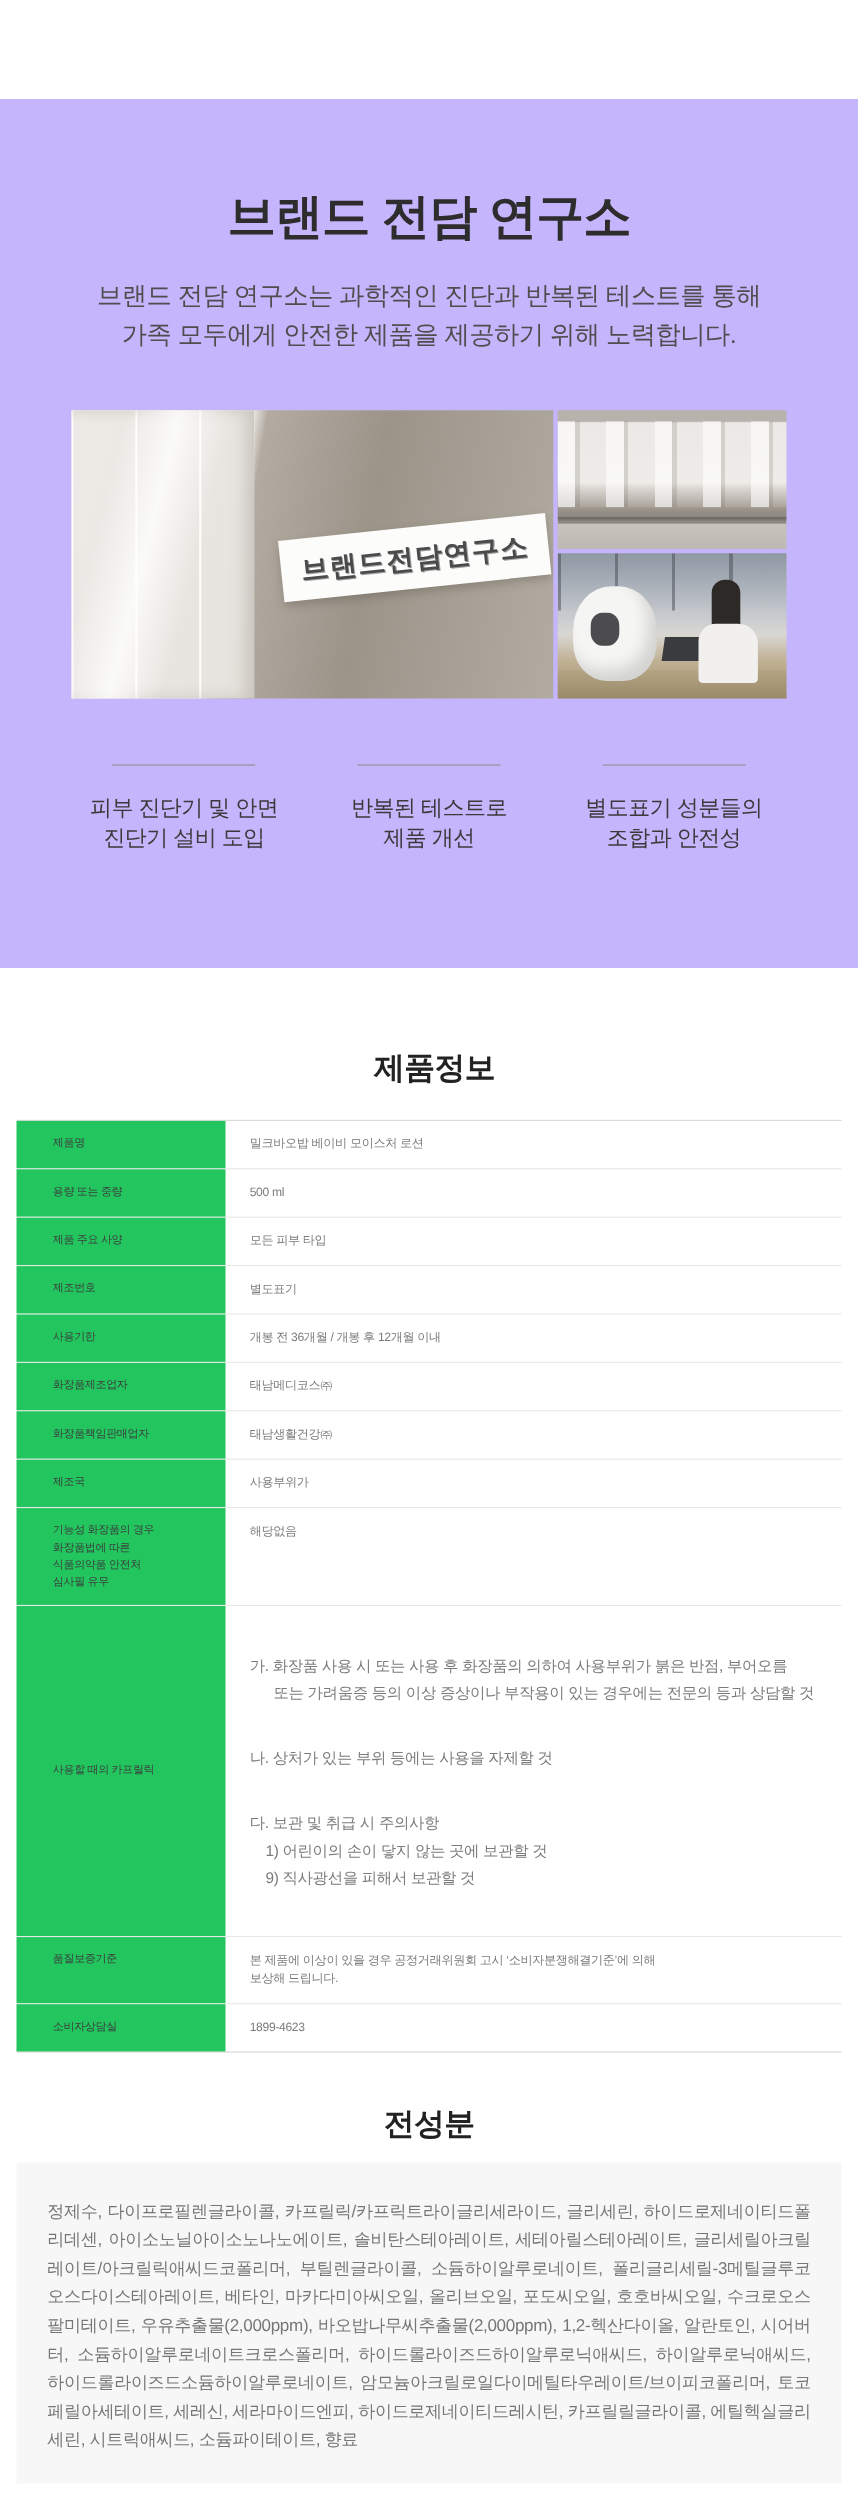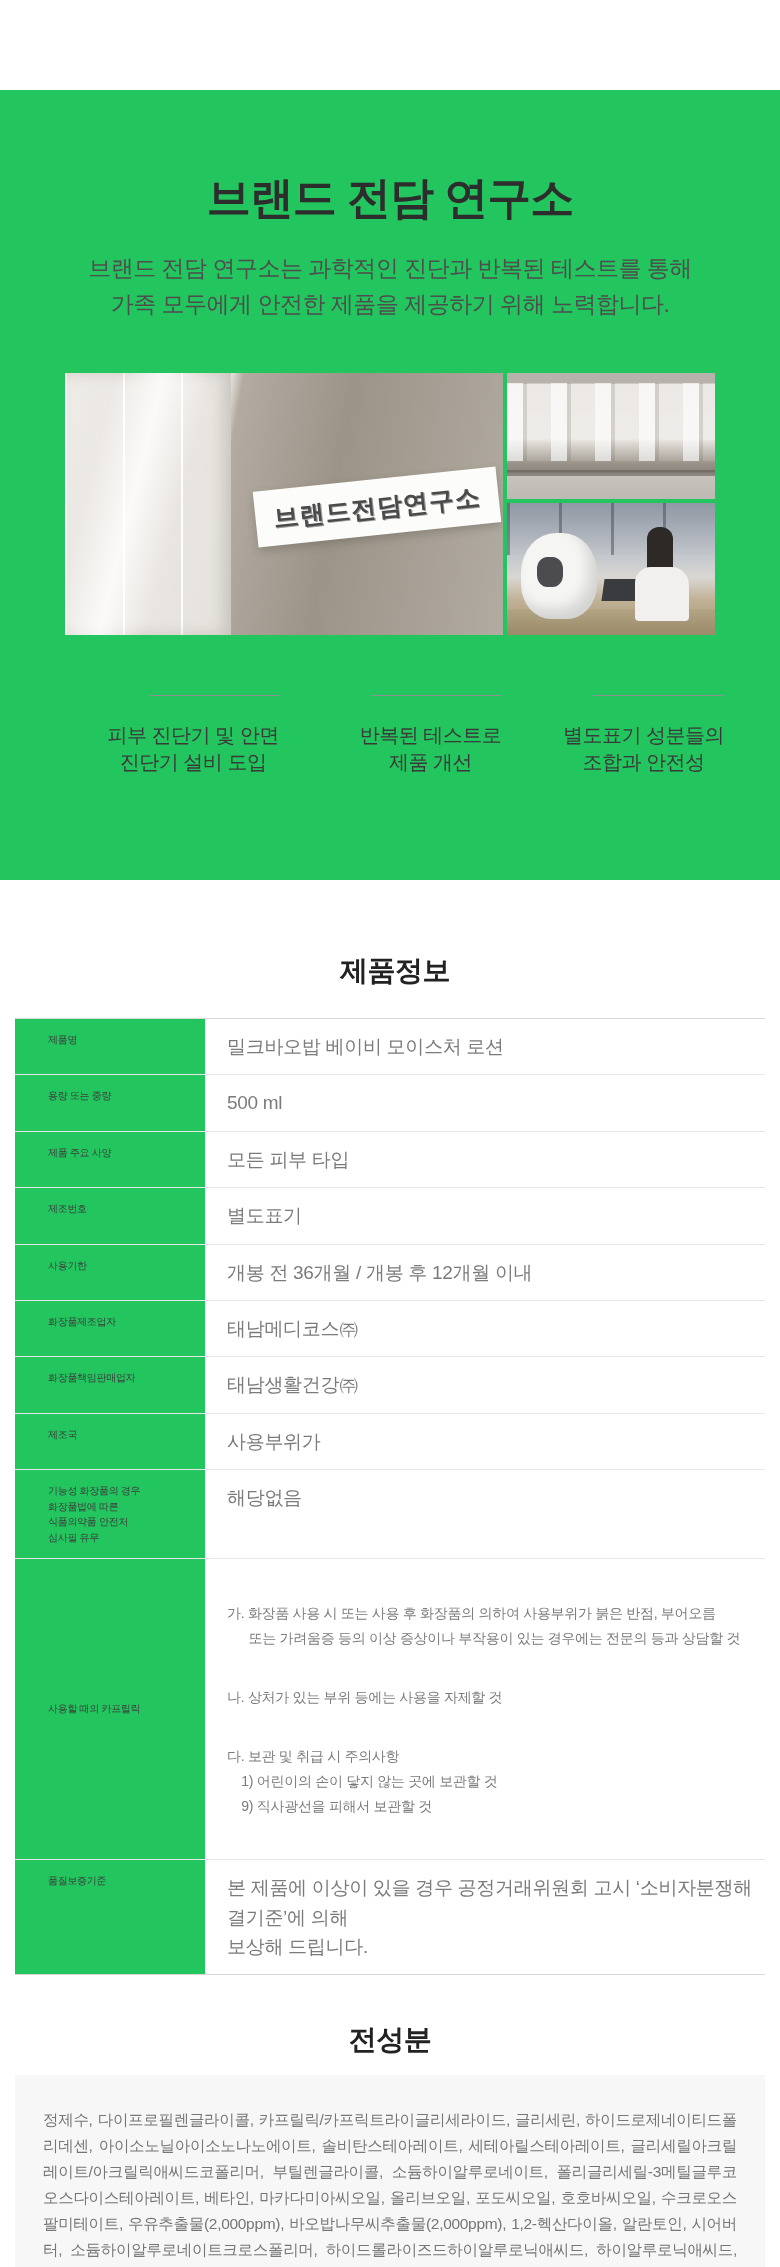--- a/index.html
+++ b/index.html
@@ -1,20 +1,20 @@
 <!DOCTYPE html>
 <html><head>
 <meta charset="utf-8">
 <style>
   html,body{margin:0;padding:0;background:#ffffff;}
   body{width:780px;font-family:"Liberation Sans","DejaVu Sans",sans-serif;-webkit-font-smoothing:antialiased;}
   .page{width:780px;overflow:hidden;background:#fff;}
 
   
-  .hero{margin-top:90px;background:#22c55e;padding:80px 0 104px 0;}
+  .hero{margin-top:90px;background:#c4b5fd;padding:80px 0 104px 0;}
   .hero-title{margin:0;text-align:center;font-size:44px;line-height:1.25;font-weight:700;color:#2d2d2d;letter-spacing:-1px;}
   .hero-sub{margin:26px 0 0 0;text-align:center;font-size:23px;line-height:1.56;color:#4e4e4e;letter-spacing:-0.5px;}
 
   .collage{margin:50px auto 0 auto;width:650px;height:262px;display:flex;gap:4px;}
   .collage .left-img{position:relative;width:438px;height:262px;overflow:hidden;flex:none;
      background:linear-gradient(100deg,#f6f4f1 0%,#edebe7 34%,#b3aba1 37%,#9c9489 60%,#b2aba1 100%);}
   .left-img .glass{position:absolute;left:0;top:0;bottom:0;width:38%;
      background:
        repeating-linear-gradient(90deg,rgba(255,255,255,0.95) 0 2px,rgba(226,223,217,0.55) 2px 58px),
        linear-gradient(105deg,#fbfaf8 0%,#e9e6e1 100%);
@@ -40,34 +40,34 @@
                 linear-gradient(180deg,rgba(140,150,165,0.55),rgba(190,196,204,0.2));}
   .right-bottom .machine{position:absolute;left:14px;bottom:16px;width:76px;height:86px;background:#f5f5f4;
      border-radius:46% 46% 40% 40%;box-shadow:inset -8px -10px 14px rgba(0,0,0,0.14);}
   .right-bottom .machine-screen{position:absolute;left:30px;bottom:48px;width:26px;height:30px;background:#4c4c4e;border-radius:40%;}
   .right-bottom .person-hair{position:absolute;right:42px;top:24px;width:26px;height:52px;background:#2d2926;border-radius:12px 12px 8px 8px;}
   .right-bottom .person-coat{position:absolute;right:26px;top:64px;width:54px;height:54px;background:#f1f0ee;border-radius:16px 18px 4px 4px;}
   .right-bottom .desk{position:absolute;left:0;right:0;bottom:0;height:26px;background:linear-gradient(180deg,#b3a483,#9a8a69);}
   .right-bottom .laptop{position:absolute;left:96px;bottom:34px;width:34px;height:22px;background:#3a3b3f;transform:skewX(-8deg);}
 
   .features{margin:60px auto 0 auto;width:668px;display:flex;}
-  .feature{flex:1;display:flex;flex-direction:column;align-items:flex-end;}
+  .feature{flex:1;display:flex;flex-direction:column;align-items:center;}
   .feature .rule{width:130px;height:0;border-top:1px solid #8f8f8f;margin-bottom:26px;}
   .feature p{margin:0;text-align:center;font-size:20px;line-height:1.35;color:#3a3a3a;letter-spacing:-0.5px;}
 
   
   .sec-heading{margin:0;text-align:center;font-size:28px;font-weight:600;color:#222;letter-spacing:-0.5px;}
   .product-info .sec-heading{padding-top:72px;margin-left:10px;}
   .info-table{margin:28px 15px 0 15px;border-top:1px solid #d8d8d8;border-bottom:1px solid #d8d8d8;}
   .info-row{display:flex;border-bottom:1px solid #e7e7e7;}
   .info-row:last-child{border-bottom:none;}
   .cell-label{flex:none;width:190px;background:#22c55e;box-sizing:border-box;
      padding:13px 8px 13px 33px;font-size:10px;line-height:1.55;color:#3d3d3d;
      white-space:pre-line;word-break:keep-all;letter-spacing:-0.3px;}
-  .cell-value{flex:1;box-sizing:border-box;padding:13px 6px 13px 22px;font-size:19px;line-height:1.55;
+  .cell-value{flex:1;box-sizing:border-box;padding:13px 6px 13px 22px;font-size:11px;line-height:1.55;
      color:#7b7b7b;white-space:pre-line;letter-spacing:-0.3px;}
   .info-row.tall .cell-label{display:flex;align-items:center;padding-top:0;padding-bottom:0;}
   .cell-value.caution{padding-top:20px;padding-bottom:18px;font-size:14px;}
   .cell-value.caution p{margin:0 0 12px 0;white-space:pre-wrap;line-height:1.8;}
   .cell-value.caution p:last-child{margin-bottom:0;}
 
   
   .ingredients .sec-heading{padding-top:46px;}
   .ing-box{margin:16px 15px 0 15px;background:#f7f7f7;padding:32px 28px 26px 28px;}
   .ing-box p{margin:0;font-size:15.5px;line-height:26px;color:#767676;text-align:justify;
@@ -175,20 +175,24 @@
           <p>다. 보관 및 취급 시 주의사항
     1) 어린이의 손이 닿지 않는 곳에 보관할 것
     9) 직사광선을 피해서 보관할 것</p>
         </div>
       </div>
       <div class="info-row">
         <div class="cell-label">품질보증기준</div>
         <div class="cell-value">본 제품에 이상이 있을 경우 공정거래위원회 고시 ‘소비자분쟁해결기준’에 의해
 보상해 드립니다.</div>
       </div>
+      <div class="info-row">
+        <div class="cell-label">소비자상담실</div>
+        <div class="cell-value">1899-4623</div>
+      </div>
 
     </div>
   </section>
 
   <section class="ingredients">
     <h2 class="sec-heading">전성분</h2>
     <div class="ing-box">
       <p>정제수, 다이프로필렌글라이콜, 카프릴릭/카프릭트라이글리세라이드, 글리세린, 하이드로제네이티드폴리데센, 아이소노닐아이소노나노에이트, 솔비탄스테아레이트, 세테아릴스테아레이트, 글리세릴아크릴레이트/아크릴릭애씨드코폴리머, 부틸렌글라이콜, 소듐하이알루로네이트, 폴리글리세릴-3메틸글루코오스다이스테아레이트, 베타인, 마카다미아씨오일, 올리브오일, 포도씨오일, 호호바씨오일, 수크로오스팔미테이트, 우유추출물(2,000ppm), 바오밥나무씨추출물(2,000ppm), 1,2-헥산다이올, 알란토인, 시어버터, 소듐하이알루로네이트크로스폴리머, 하이드롤라이즈드하이알루로닉애씨드, 하이알루로닉애씨드, 하이드롤라이즈드소듐하이알루로네이트, 암모늄아크릴로일다이메틸타우레이트/브이피코폴리머, 토코페릴아세테이트, 세레신, 세라마이드엔피, 하이드로제네이티드레시틴, 카프릴릴글라이콜, 에틸헥실글리세린, 시트릭애씨드, 소듐파이테이트, 향료</p>
     </div>
   </section>

